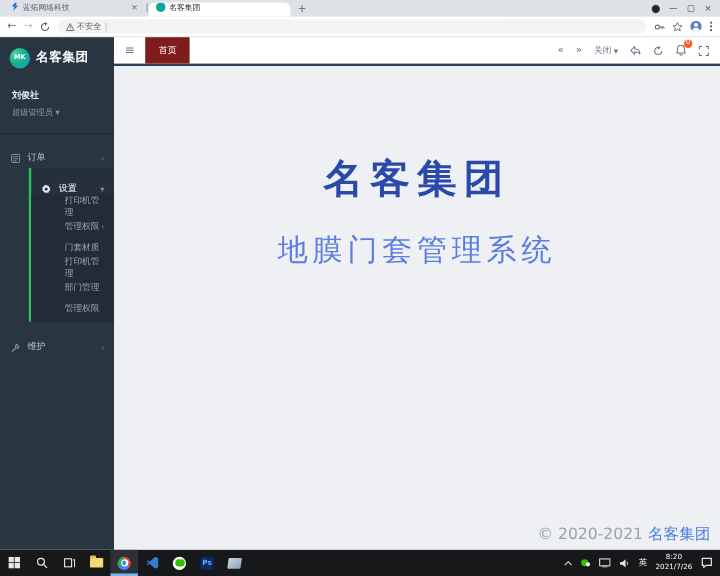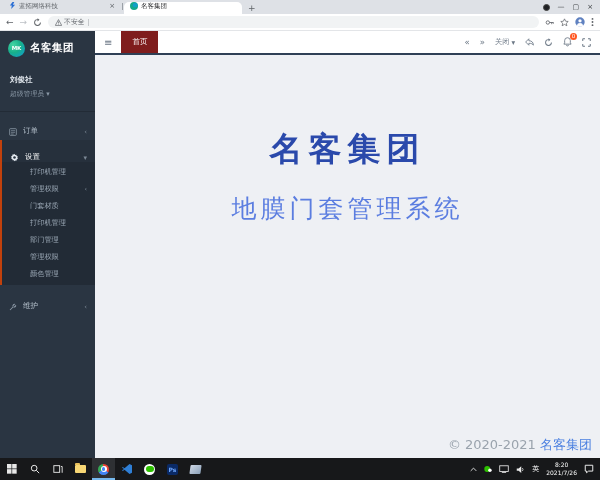--- a/index.html
+++ b/index.html
@@ -37,21 +37,21 @@
      background:radial-gradient(circle at 30% 30%, #45d6a3 0%, #18b08b 45%, #0f9bd7 100%);
      color:#fff; font-size:5.5px; font-weight:bold; display:flex; align-items:center; justify-content:center; }
   .logo-text { color:#fff; font-weight:bold; font-size:10.5px; letter-spacing:0.5px; white-space:nowrap; }
   .user-block { padding:10px 10px 12px 10px; }
   .user-name { color:#e2e8ee; font-size:7.5px; font-weight:bold; }
   .user-role { color:#8a98a6; font-size:6.8px; margin-top:4px; }
   .menu { flex:1 1 auto; border-top:1px solid #222b36; padding-top:2px; }
   .menu-item { height:22px; display:flex; align-items:flex-end; gap:6px; padding:0 8px; color:#b7c3ce; font-size:7.5px; }
   .menu-item .mi-icon { width:9px; text-align:center; color:#8d9aa7; flex:0 0 auto; display:flex; align-items:center; justify-content:center; }
   .mi-arrow { margin-left:auto; color:#7c8struct induced996; color:#7c8996; font-size:7px; }
-  .menu-group.active { border-left:2px solid #c2410c; background:#26303c; }
+  .menu-group.active { border-left:2px solid #22c55e; background:#26303c;margin-left:24px; }
   .menu-group.active .menu-item { color:#fff; }
   .submenu { background:#222b36; padding:1px 0 3px 0; }
   .submenu-item { height:17px; display:flex; align-items:center; padding:0 8px 0 28px; font-size:7.2px; color:#9aa7b4; }
   .submenu-item .mi-arrow { font-size:6.5px; }
   .spacer-item { margin-top:4px; }
 
   .main { flex:1 1 auto; display:flex; flex-direction:column; min-width:0; }
   .main-header { height:24px; background:#fff; border-bottom:2px solid #2f4056; display:flex; align-items:stretch; flex:0 0 auto; }
   .hamburger { display:flex; align-items:center; padding:0 9px; color:#6a7684; font-size:10px; }
   .page-tab { background:#7f1d1d; color:#fff; font-size:7.5px; display:flex; align-items:center; padding:0 11px; }
@@ -210,23 +210,20 @@
             </div>
             <div class="submenu-item">
               <span>打印机管理</span>
             </div>
             <div class="submenu-item">
               <span>部门管理</span>
             </div>
             <div class="submenu-item">
               <span>管理权限</span>
             </div>
-            <div class="submenu-item">
-              <span>颜色管理</span>
-            </div>
           </div>
         </div>
 
         <div class="menu-item spacer-item">
           <span class="mi-icon">
             <svg width="8" height="8" viewBox="0 0 12 12">
                 <path d="M10.5 2.5L7 6l-1-1 3.5-3.5a3 3 0 0 0-4 4L1 10l1 1 4.5-4.5a3 3 0 0 0 4-4z" fill="#8d9aa7"></path>
               </svg>
           </span>
           <span>维护</span>

